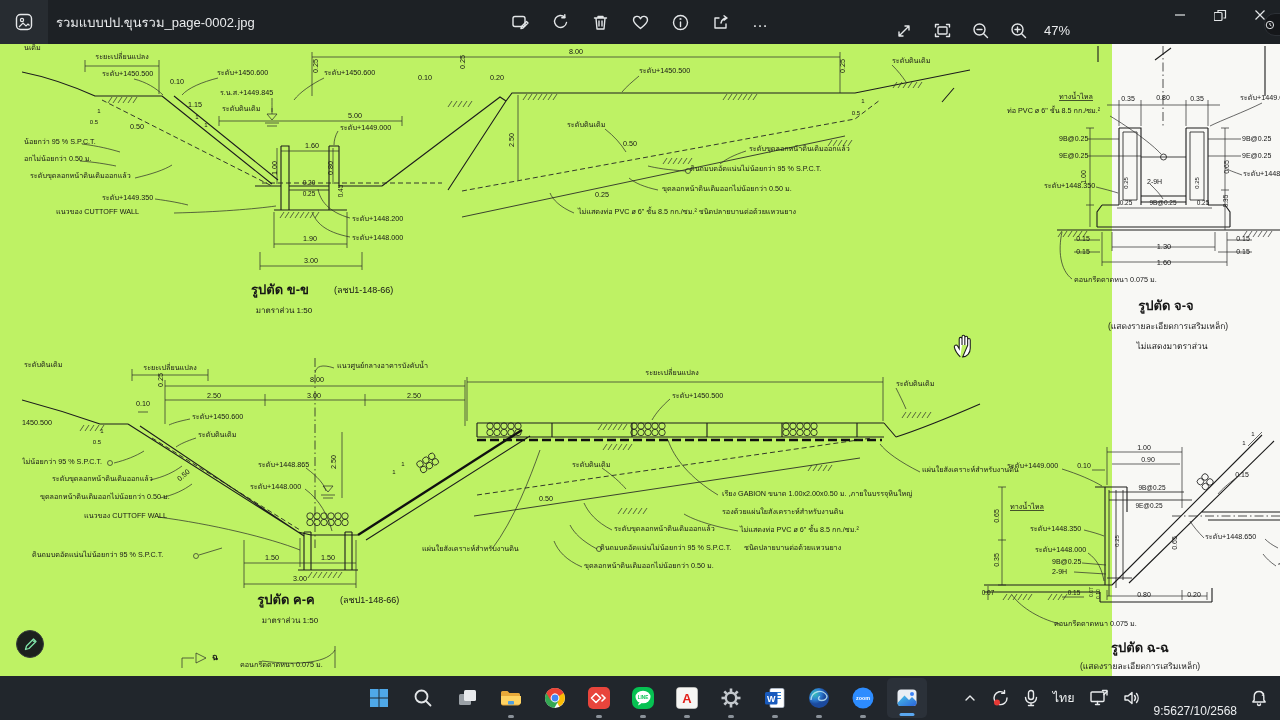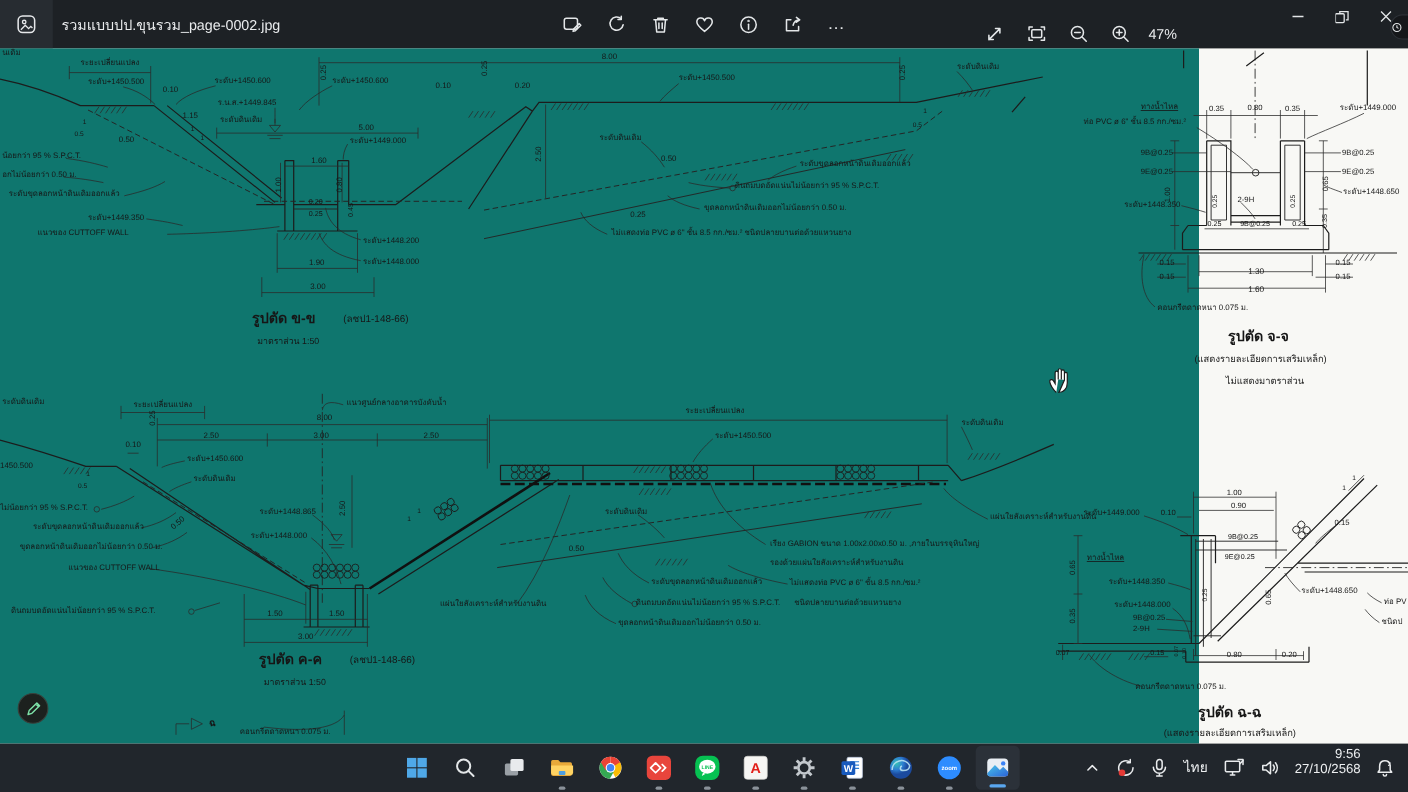--- a/index.html
+++ b/index.html
@@ -12,21 +12,21 @@
   .tb-right{position:absolute;left:886px;top:0;height:61px;display:flex;align-items:center;gap:2px;}
   .icon-btn{width:36px;height:36px;border:none;background:transparent;display:flex;align-items:center;justify-content:center;border-radius:4px;padding:0;cursor:default;}
   .icon-btn svg{stroke:#e3e6e8;fill:none;stroke-width:1.4;stroke-linecap:round;stroke-linejoin:round;}
   .zoom-pct{font-size:13px;color:#e9ebed;margin-left:6px;}
   .win-controls{position:absolute;right:0;top:0;height:32px;display:flex;}
   .win-btn{width:40px;height:30px;border:none;background:transparent;display:flex;align-items:center;justify-content:center;padding:0;}
   .win-btn svg{stroke:#e3e6e8;stroke-width:1.2;fill:none;}
   .timer-pill{position:absolute;left:1264px;top:13px;width:80px;height:21px;background:#15171a;border:1px solid #2c3036;border-radius:11px;display:flex;align-items:center;justify-content:center;gap:10px;color:#f0f1f2;font-size:11px;}
   .timer-pill svg{stroke:#e3e6e8;fill:none;stroke-width:1.2;}
   
-  .canvas{position:absolute;left:0;top:44px;width:1090px;height:632px;background:#0f766e;}
+  .canvas{position:absolute;left:0;top:44px;width:1090px;height:632px;background:#bef264;padding-left:22px;}
   .canvas svg text{fill:#161616;font-family:"Liberation Sans",sans-serif;}
   .ln{stroke:#1c1c1c;stroke-width:1.1;fill:none;}
   .thin{stroke:#242424;stroke-width:.85;fill:none;}
   .dsh{stroke:#242424;stroke-width:.9;fill:none;stroke-dasharray:5,3;}
   .cline{stroke:#242424;stroke-width:.8;fill:none;stroke-dasharray:9,3,1.5,3;}
   .thick{stroke:#101010;stroke-width:2.4;fill:none;}
   .thickd{stroke:#101010;stroke-width:2.4;fill:none;stroke-dasharray:9,4;}
   .dim{stroke:#2a2a2a;stroke-width:.7;fill:none;}
   .talking{position:absolute;left:1072px;top:24px;width:190px;height:28px;background:rgba(10,10,10,.95);border-radius:5px;color:#f2f2f2;font-size:13px;display:flex;align-items:center;justify-content:center;}
   .fab{position:absolute;left:16px;top:586px;width:28px;height:28px;border-radius:50%;background:#1c211e;border:1px solid #39403b;display:flex;align-items:center;justify-content:center;padding:0;}
@@ -35,21 +35,21 @@
   .taskbar{position:absolute;left:0;top:676px;width:1280px;height:44px;background:#21262c;display:flex;align-items:center;}
   .tb-apps{position:absolute;left:357px;top:0;height:44px;display:flex;align-items:center;}
   .app-btn{position:relative;width:44px;height:44px;border:none;background:transparent;display:flex;align-items:center;justify-content:center;padding:0;}
   .app-btn.active{background:#2b3139;border-radius:5px;margin:2px;width:40px;height:40px;}
   .run-dot{position:absolute;left:50%;transform:translateX(-50%);bottom:2px;width:6px;height:3px;border-radius:2px;background:#8a9199;}
   .run-dot.blue{width:15px;background:#5aa7f0;}
   .tray{position:absolute;right:0;top:0;height:44px;display:flex;align-items:center;}
   .tray-btn{height:40px;border:none;background:transparent;display:flex;align-items:center;justify-content:center;padding:0 7px;color:#eceef0;}
   .tray-btn svg{stroke:#e8eaec;fill:none;stroke-width:1.4;stroke-linecap:round;stroke-linejoin:round;}
   .lang{font-size:12.5px;}
-  .clock{display:flex;flex-direction:column;align-items:flex-end;justify-content:flex-start;font-size:12px;line-height:14px;color:#eceef0;padding:0 6px;}
+  .clock{display:flex;flex-direction:row;align-items:flex-end;justify-content:center;font-size:12px;line-height:14px;color:#eceef0;padding:0 6px;}
 </style>
 </head>
 <body>
 
 <div class="screen">
 
   <header class="titlebar">
     <div class="app-tile">
       <svg width="20" height="20" viewBox="0 0 20 20">
           <rect x="2.5" y="2.5" width="15" height="15" rx="4" stroke="#e6e8ea" fill="none" stroke-width="1.4"></rect>

